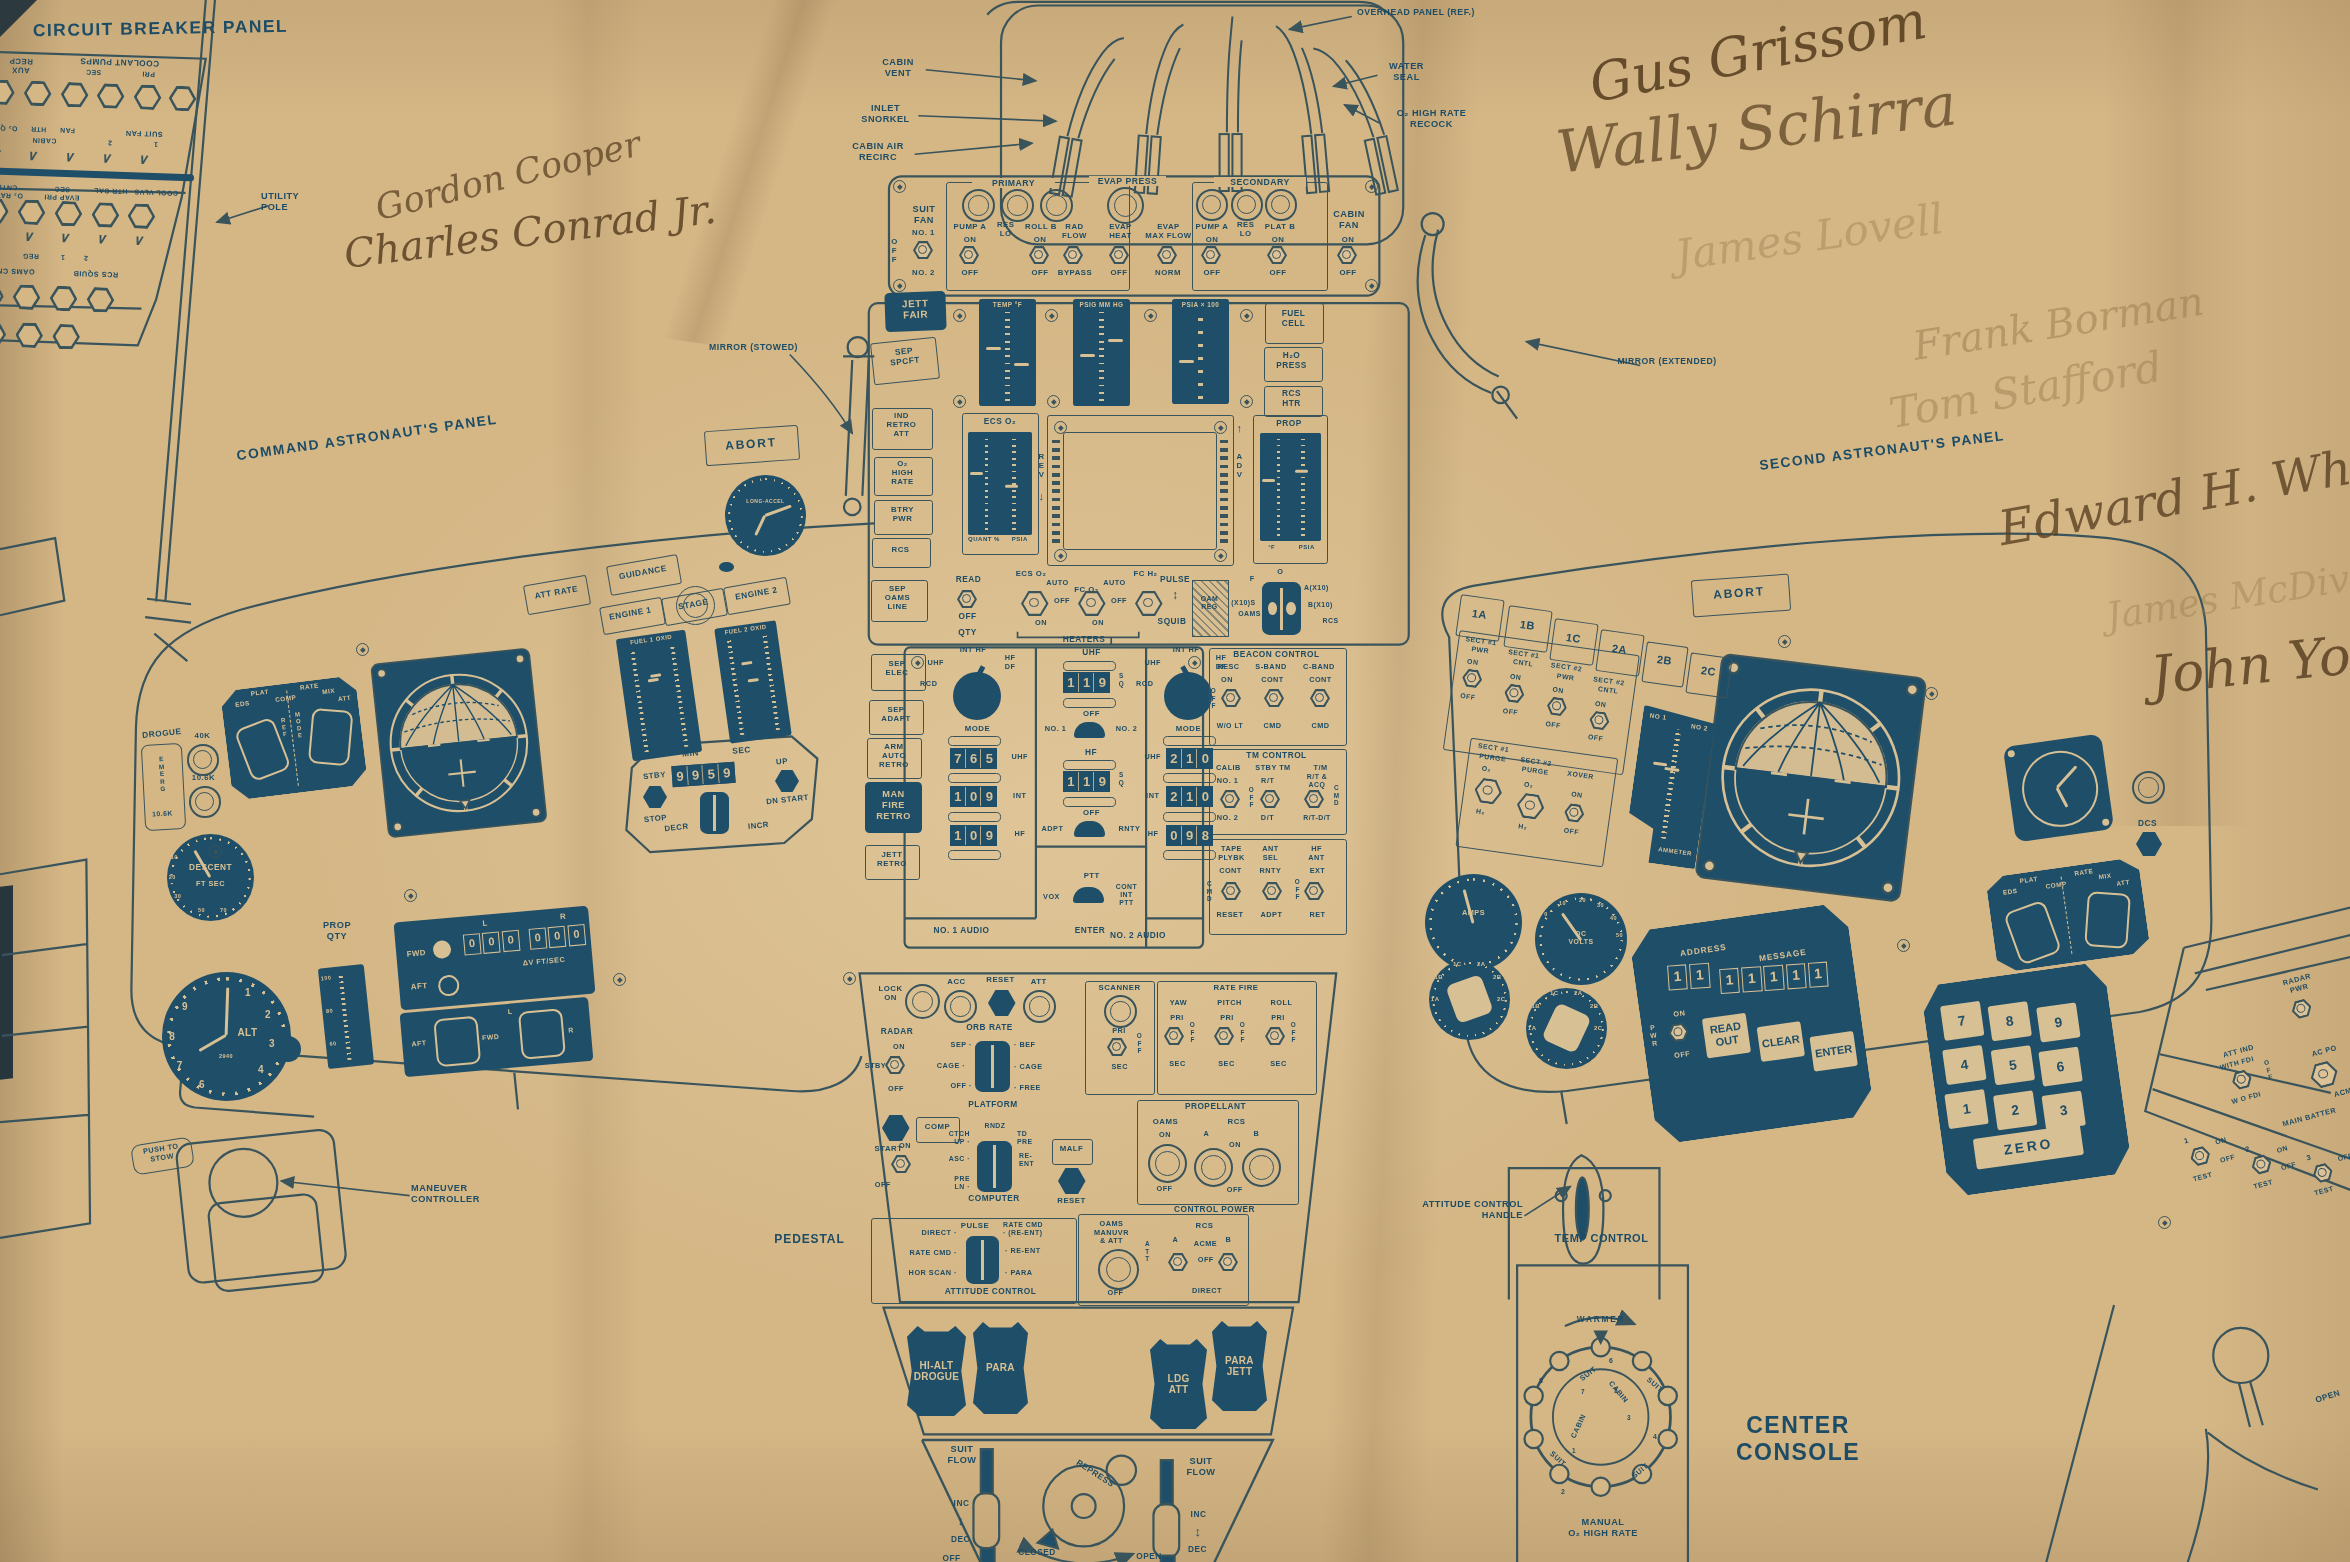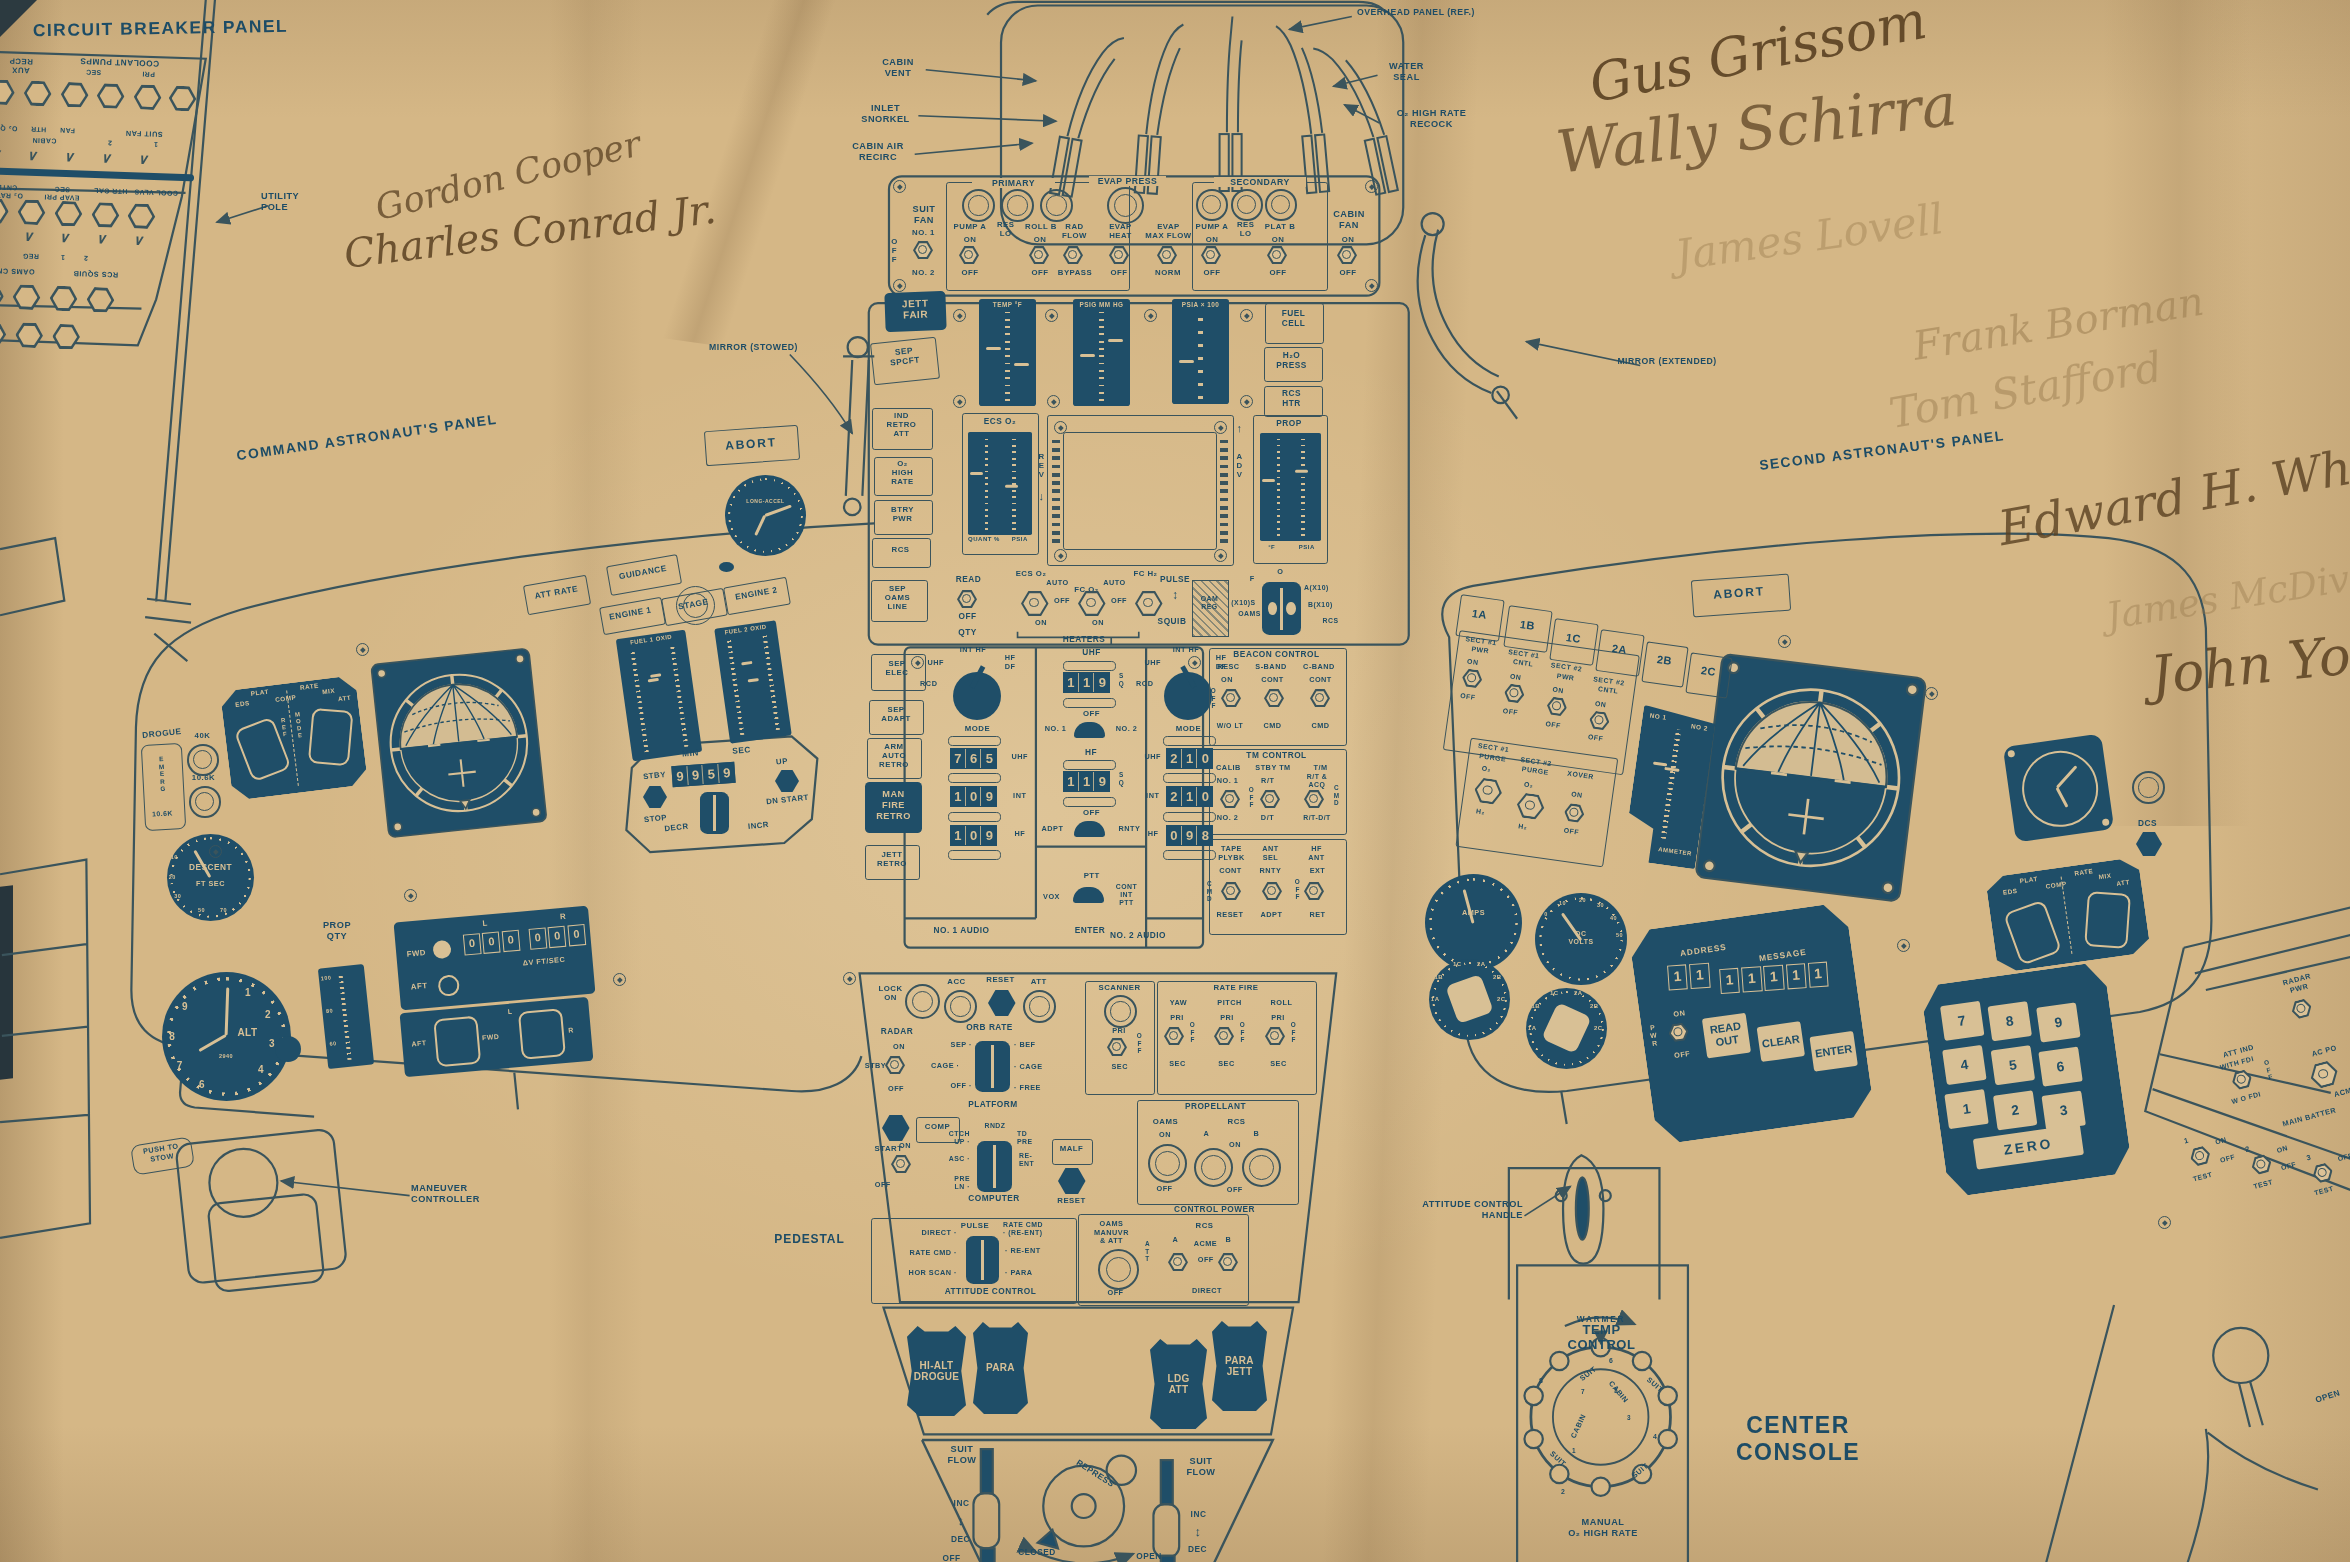--- a/index.html
+++ b/index.html
@@ -709,21 +709,21 @@
   <div class="L" style="left:1025px;top:977px;width:27.5px;font-size:7.8px">ATT</div>
   <i class="ring" style="left:1023px;top:990px;width:29px;height:29px"></i>
   <div class="L" style="left:874px;top:1027px;width:46px;font-size:8.3px">RADAR</div>
   <div class="L" style="left:959px;top:1023px;width:61px;font-size:8.3px">ORB RATE</div>
   <div class="L" style="left:887px;top:1043px;width:24px;font-size:7.3px">ON</div>
   <i class="tg" style="left:885px;top:1056px"></i>
   <div class="L" style="left:861px;top:1062px;width:29px;font-size:7.3px">STBY</div>
   <div class="L" style="left:883px;top:1085px;width:26px;font-size:7.3px">OFF</div>
   <div class="kb" style="left:975px;top:1041px;width:35px;height:51px"></div>
   <div class="L" style="left:939px;top:1041px;width:33px;font-size:7.3px;text-align:right">SEP ·</div>
-  <div class="L" style="left:931px;top:1062px;width:40px;font-size:7.3px;text-align:left">CAGE ·</div>
+  <div class="L" style="left:931px;top:1062px;width:40px;font-size:7.3px;text-align:center">CAGE ·</div>
   <div class="L" style="left:1014px;top:1041px;width:33px;font-size:7.3px;text-align:left">· BEF</div>
   <div class="L" style="left:1014px;top:1063px;width:40px;font-size:7.3px;text-align:left">· CAGE</div>
   <div class="L" style="left:939px;top:1082px;width:33px;font-size:7.3px;text-align:right">OFF ·</div>
   <div class="L" style="left:1014px;top:1084px;width:40px;font-size:7.3px;text-align:left">· FREE</div>
   <div class="L" style="left:961px;top:1100px;width:64px;font-size:8.3px">PLATFORM</div>
 
   <div class="bx" style="left:1085px;top:981px;width:68px;height:112px"></div>
   <div class="L" style="left:1089px;top:983px;width:61px;font-size:7.8px">SCANNER</div>
   <i class="ring" style="left:1104px;top:995px;width:29px;height:29px"></i>
   <div class="L" style="left:1107px;top:1027px;width:24px;font-size:7.3px">PRI</div>
@@ -1190,21 +1190,21 @@
     <div class="L" style="left:105px;top:213px;width:24px;font-size:6.9px">ON</div>
     <div class="L" style="left:105px;top:231px;width:27.5px;font-size:6.9px">OFF</div>
     <div class="L" style="left:73px;top:242px;width:33px;font-size:6.9px">TEST</div>
     <div class="L" style="left:134px;top:228px;width:13px;font-size:7.3px">3</div>
     <i class="tg" style="left:140px;top:241px"></i>
     <div class="L" style="left:162px;top:237px;width:27.5px;font-size:6.9px">OFF</div>
     <div class="L" style="left:130px;top:264px;width:33px;font-size:6.9px">TEST</div>
   </div>
   <div class="L" style="left:2305px;top:1392px;width:46px;font-size:8.3px;transform:rotate(-18deg)">OPEN</div>
 
-  <div class="L" style="left:1550px;top:1322px;width:103px;font-size:13px">TEMP CONTROL</div>
+  <div class="L" style="left:1550px;top:1232px;width:103px;font-size:11px">TEMP CONTROL</div>
   <div class="L" style="left:1559px;top:1315px;width:84px;font-size:8.3px;letter-spacing:1.8px">WARMER</div>
   <div class="L" style="left:1572px;top:1370px;width:33px;font-size:7.3px;transform:rotate(-38deg)">SUIT</div>
   <div class="L" style="left:1638px;top:1381px;width:33px;font-size:7.3px;transform:rotate(40deg)">SUIT</div>
   <div class="L" style="left:1541px;top:1455px;width:33px;font-size:7.3px;transform:rotate(42deg)">SUIT</div>
   <div class="L" style="left:1624px;top:1467px;width:33px;font-size:7.3px;transform:rotate(-40deg)">SUIT</div>
   <div class="L" style="left:1598px;top:1388px;width:40px;font-size:7.3px;transform:rotate(50deg)">CABIN</div>
   <div class="L" style="left:1559px;top:1422px;width:40px;font-size:7.3px;transform:rotate(-65deg)">CABIN</div>
   <span class="L" style="left:1609px;top:1357px;font-size:6.9px">6</span>
   <span class="L" style="left:1653px;top:1433px;font-size:6.9px">4</span>
   <span class="L" style="left:1561px;top:1488px;font-size:6.9px">2</span>

